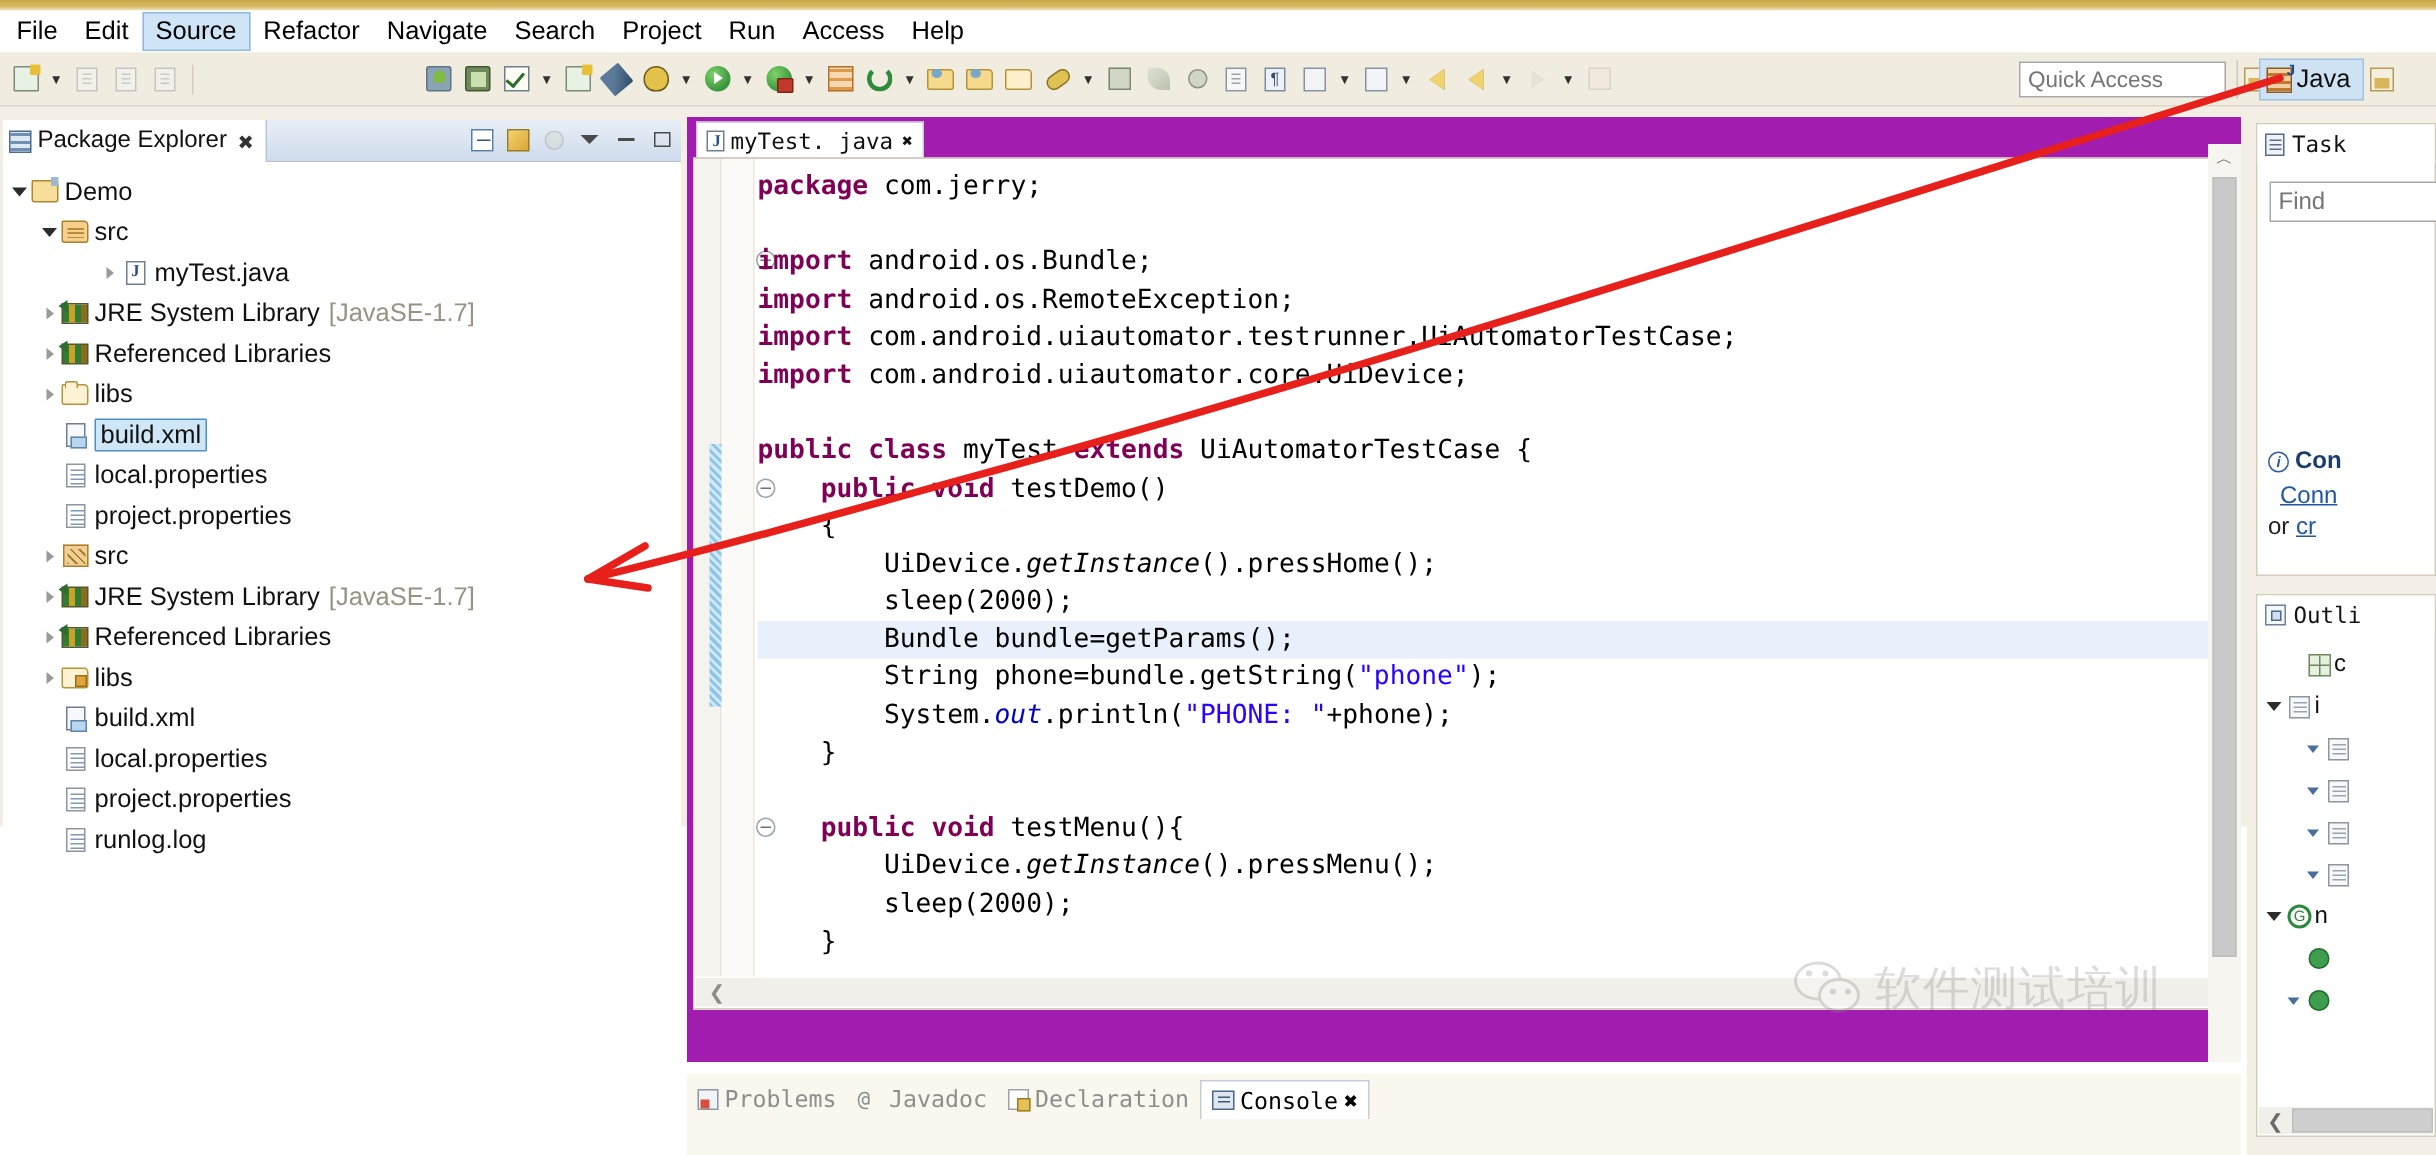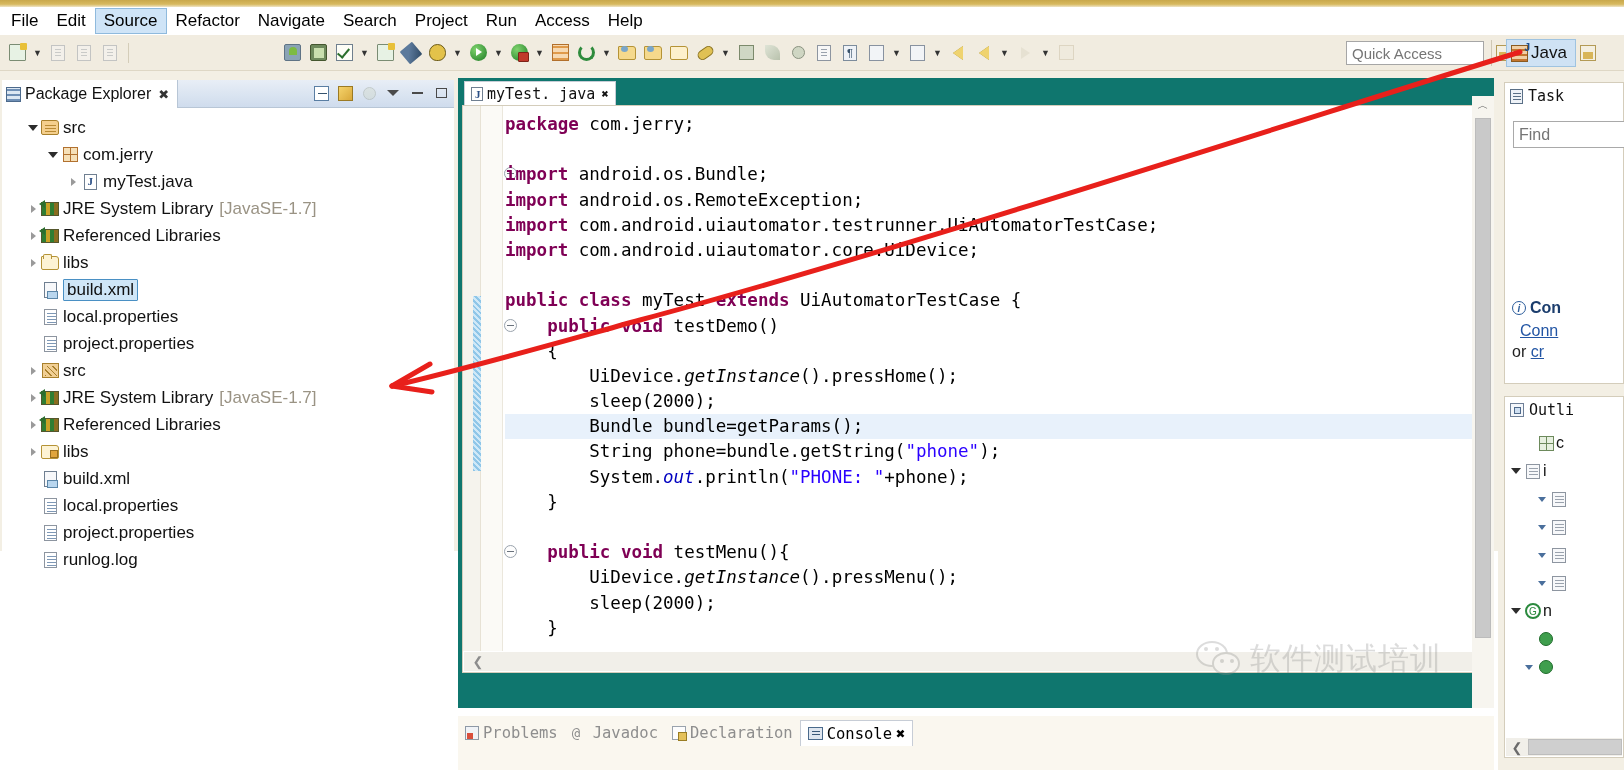--- a/index.html
+++ b/index.html
@@ -199,21 +199,21 @@
   .ic.prjgit:before{content:"";position:absolute;left:2px;top:2px;width:12px;height:10px;background:repeating-linear-gradient(45deg,#b8912f 0 1px,transparent 1px 4px);}
   .ic.srcgit{width:17px;height:15px;background:#f1cf94;border:1px solid #a8802c;}
   .ic.srcgit:before{content:"";position:absolute;left:2px;top:2px;width:12px;height:10px;background:repeating-linear-gradient(45deg,#a8802c 0 1px,transparent 1px 4px);}
   .ic.libsgit{width:18px;height:14px;background:#fdf3d4;border:1px solid #b59336;border-radius:1px 3px 2px 2px;}
   .ic.libsgit:after{content:"";position:absolute;right:0;bottom:0;width:6px;height:6px;background:#e0a53c;border:1px solid #9a6f1e;}
 
   
   .editor-area {
     position: absolute; left: 458px; top: 78px;
     width: 1036px; height: 630px;
-    background: #0f766e;
+    background: #a21caf;
   }
   .editor-tabbar {
     position: relative; height: 27px; background: transparent;
   }
   .editor-tab {
     position:absolute; left:6px; top:3px; height:24px;
     display:flex; align-items:center; gap:4px; padding:0 6px;
     background:#ffffff; border:1px solid #c7cdd6; border-bottom:none;
     font-family:"DejaVu Sans Mono","Liberation Mono",monospace;
     font-size:15px; color:#111;
@@ -544,33 +544,33 @@
         <span class="vt">
             <span class="ic min"></span>
           </span>
         <span class="vt">
             <span class="ic max"></span>
           </span>
       </div>
     </div>
 
     <div class="tree" id="pkg-tree">
-        <div class="trow" style="padding-left: 20px;">
+        <div class="trow" style="padding-left: 0px;">
           <span class="twist open"></span>
           <span class="ticon">
+            <span class="ic projf"></span>
+          </span>
+          <span><span class="tlabel">Demo</span></span>
+        </div>
+        <div class="trow" style="padding-left: 20px;">
+          <span class="twist open"></span>
+          <span class="ticon">
             <span class="ic srcf"></span>
           </span>
           <span><span class="tlabel">src</span></span>
-        </div>
-        <div class="trow" style="padding-left: 40px;">
-          <span class="twist open"></span>
-          <span class="ticon">
-            <span class="ic pkg"></span>
-          </span>
-          <span><span class="tlabel">com.jerry</span></span>
         </div>
         <div class="trow" style="padding-left: 60px;">
           <span class="twist closed"></span>
           <span class="ticon">
             <span class="ic javaf"></span>
           </span>
           <span><span class="tlabel">myTest.java</span></span>
         </div>
         <div class="trow" style="padding-left: 20px;">
           <span class="twist closed"></span>

